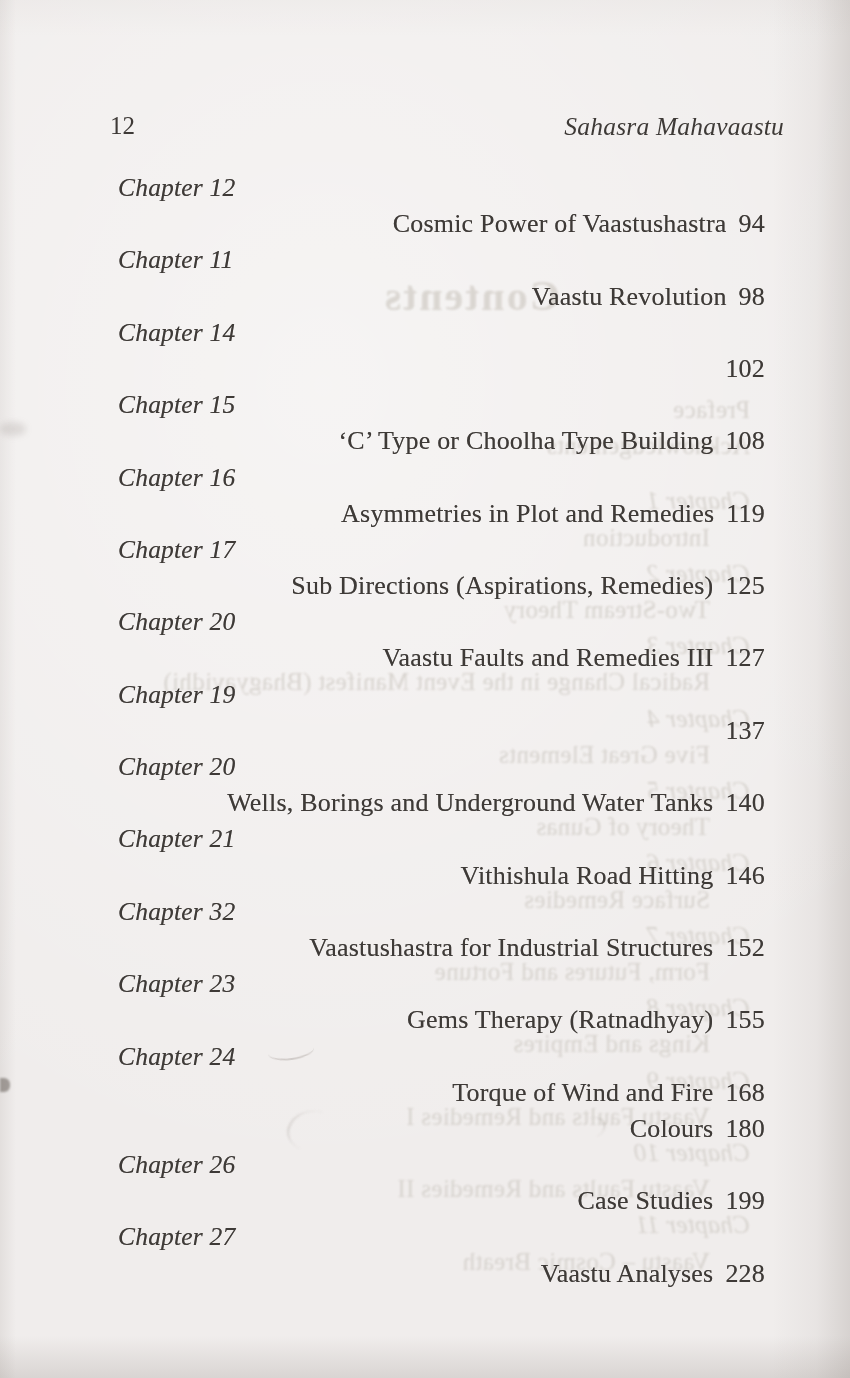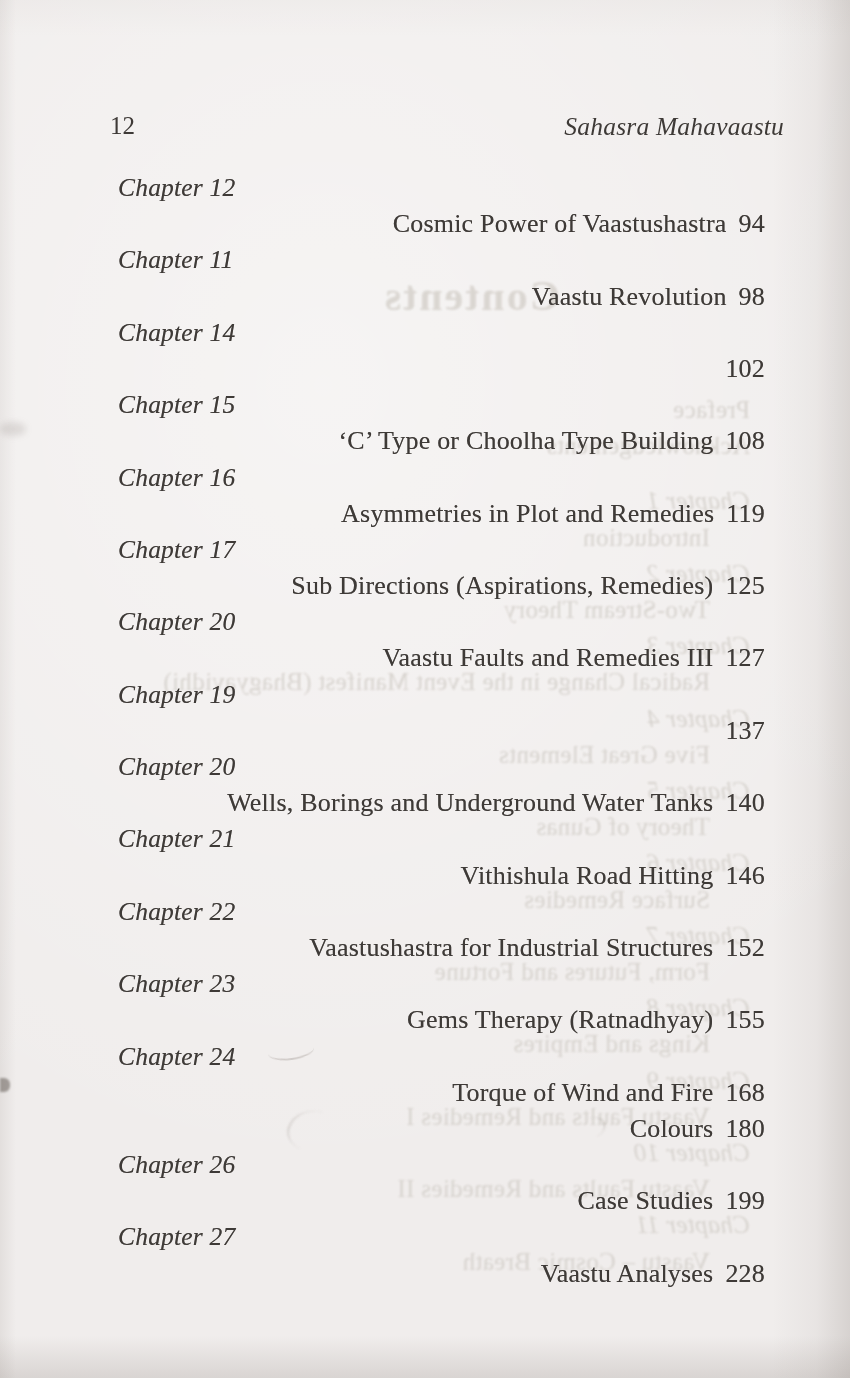--- a/index.html
+++ b/index.html
@@ -156,21 +156,21 @@
       <div class="chapter-line">Chapter 20</div>
       <div class="title-line">
         <span class="title">Wells, Borings and Underground Water Tanks</span>
         <span class="pageno">140</span>
       </div>
       <div class="chapter-line">Chapter 21</div>
       <div class="title-line">
         <span class="title">Vithishula Road Hitting</span>
         <span class="pageno">146</span>
       </div>
-      <div class="chapter-line">Chapter 22</div>
+      <div class="chapter-line">Chapter 32</div>
       <div class="title-line">
         <span class="title">Vaastushastra for Industrial Structures</span>
         <span class="pageno">152</span>
       </div>
       <div class="chapter-line">Chapter 23</div>
       <div class="title-line">
         <span class="title">Gems Therapy (Ratnadhyay)</span>
         <span class="pageno">155</span>
       </div>
       <div class="chapter-line">Chapter 24</div>

